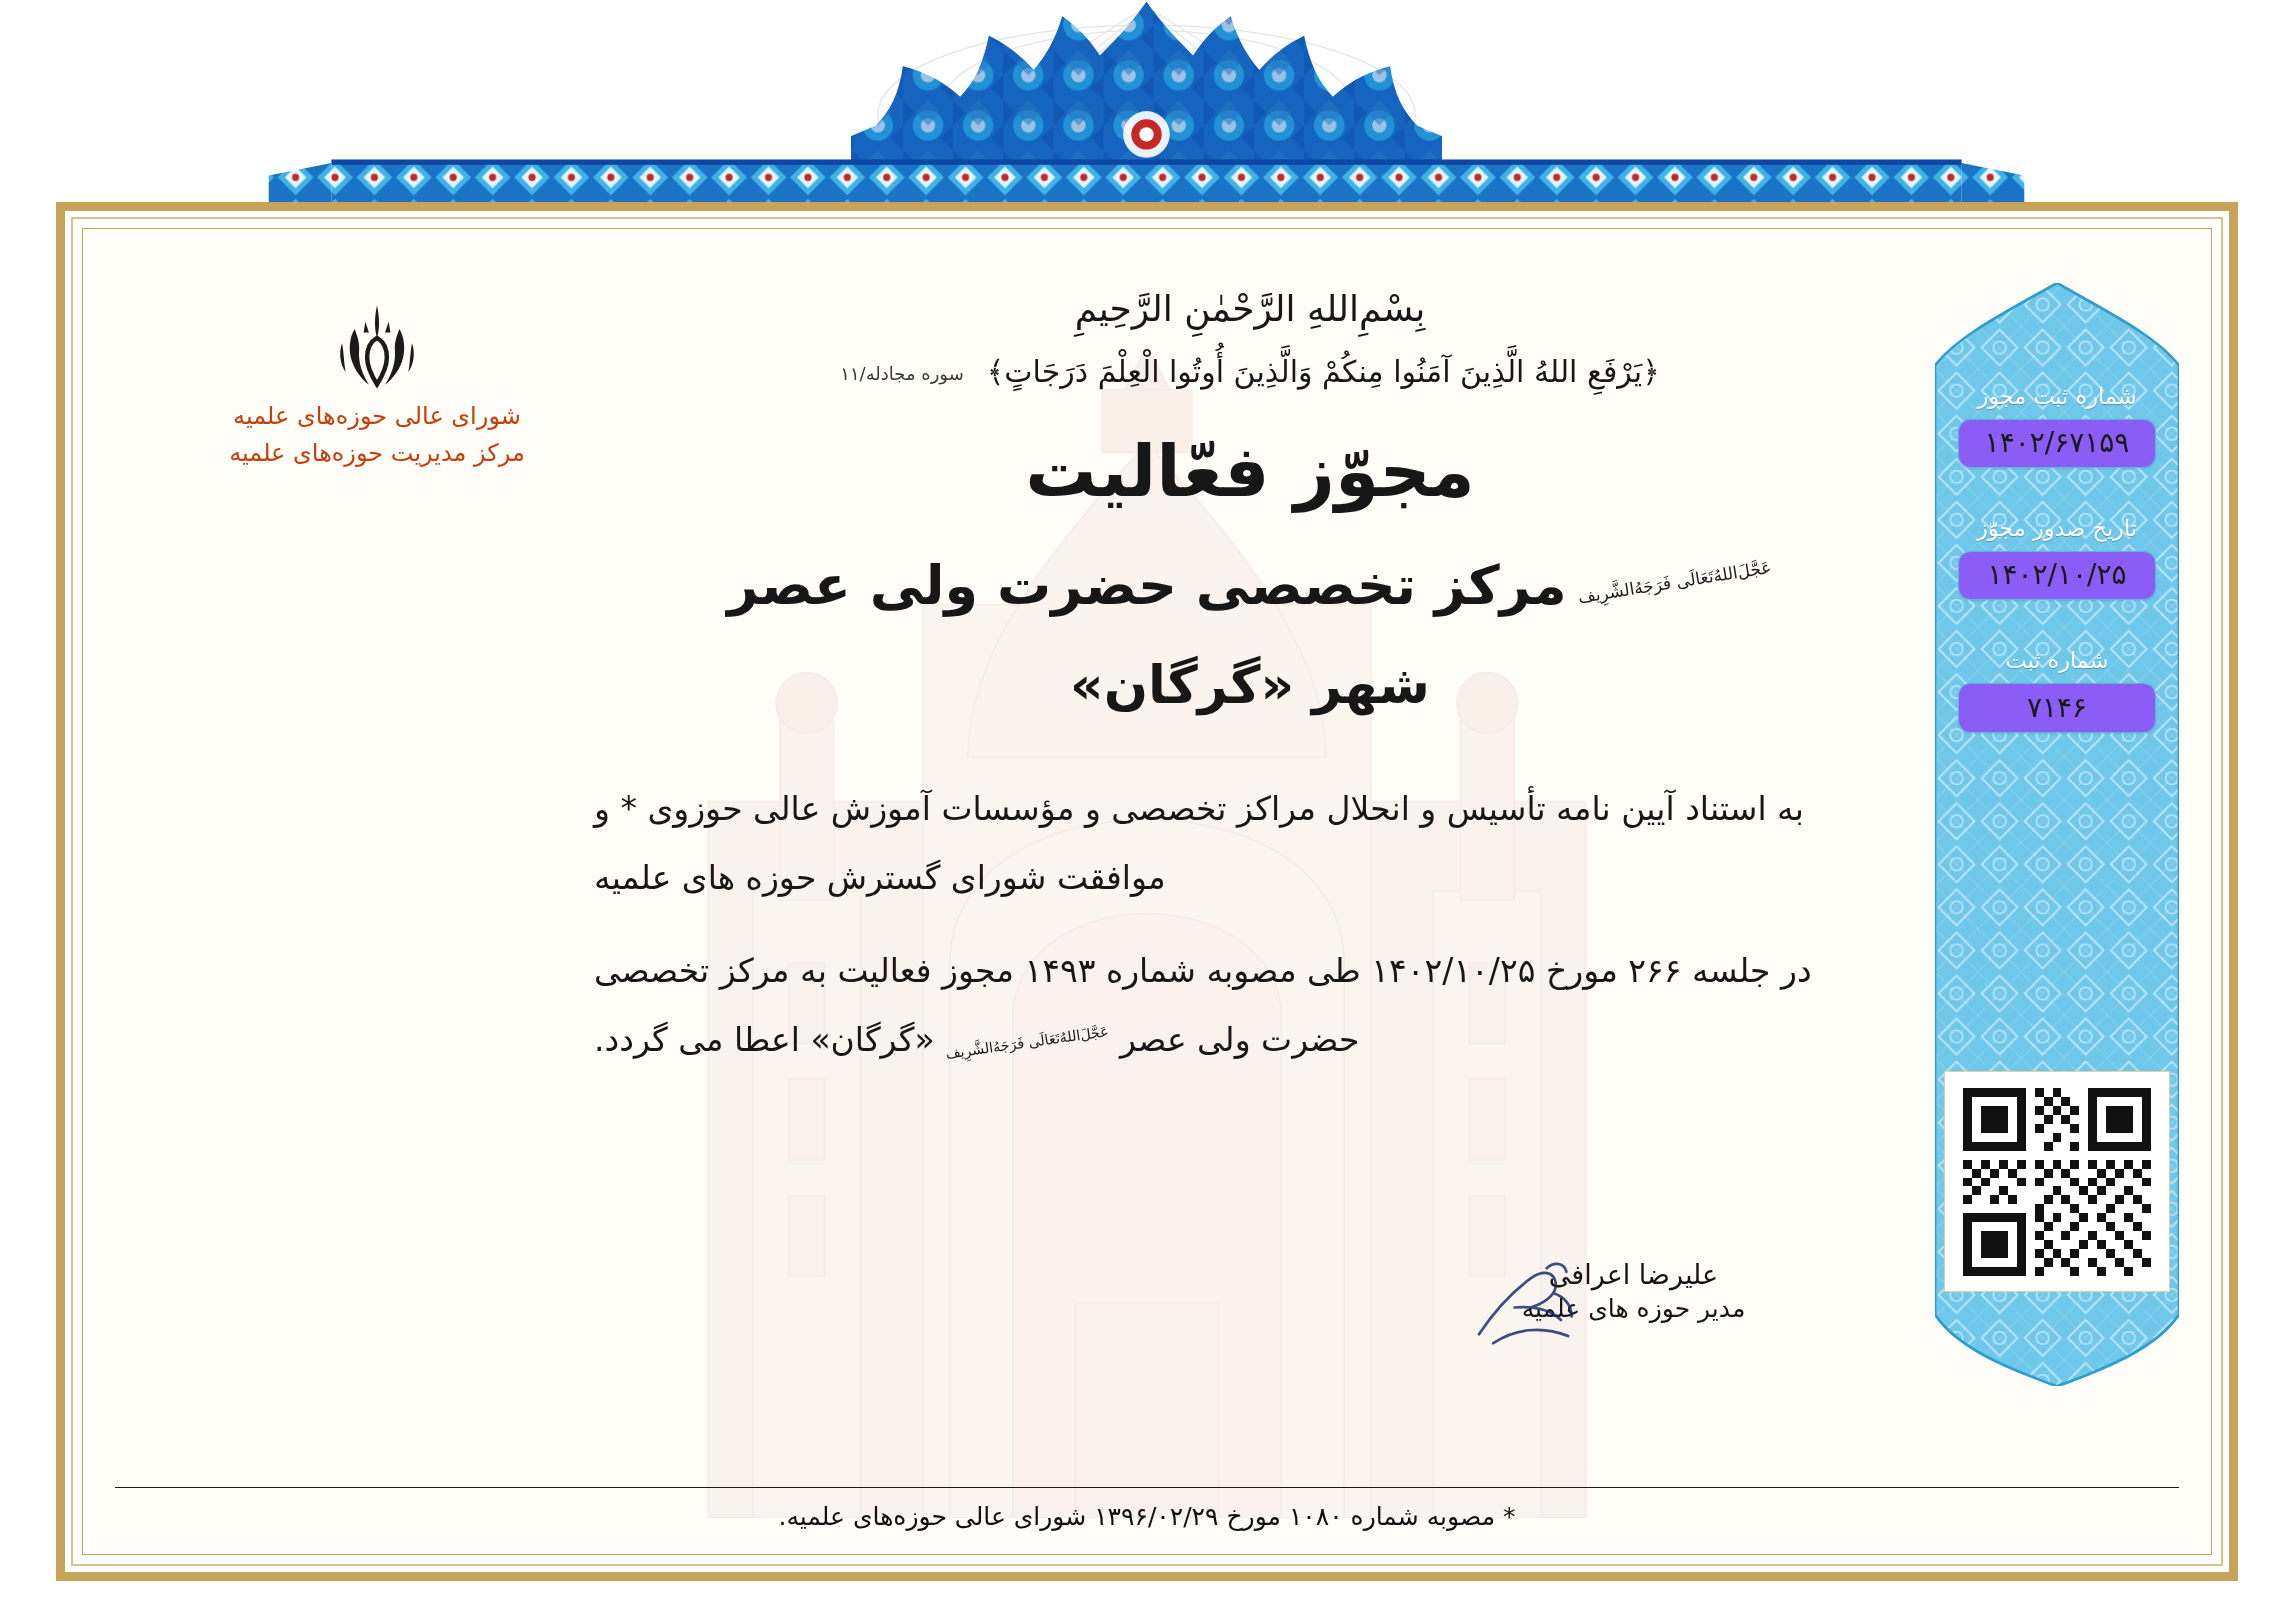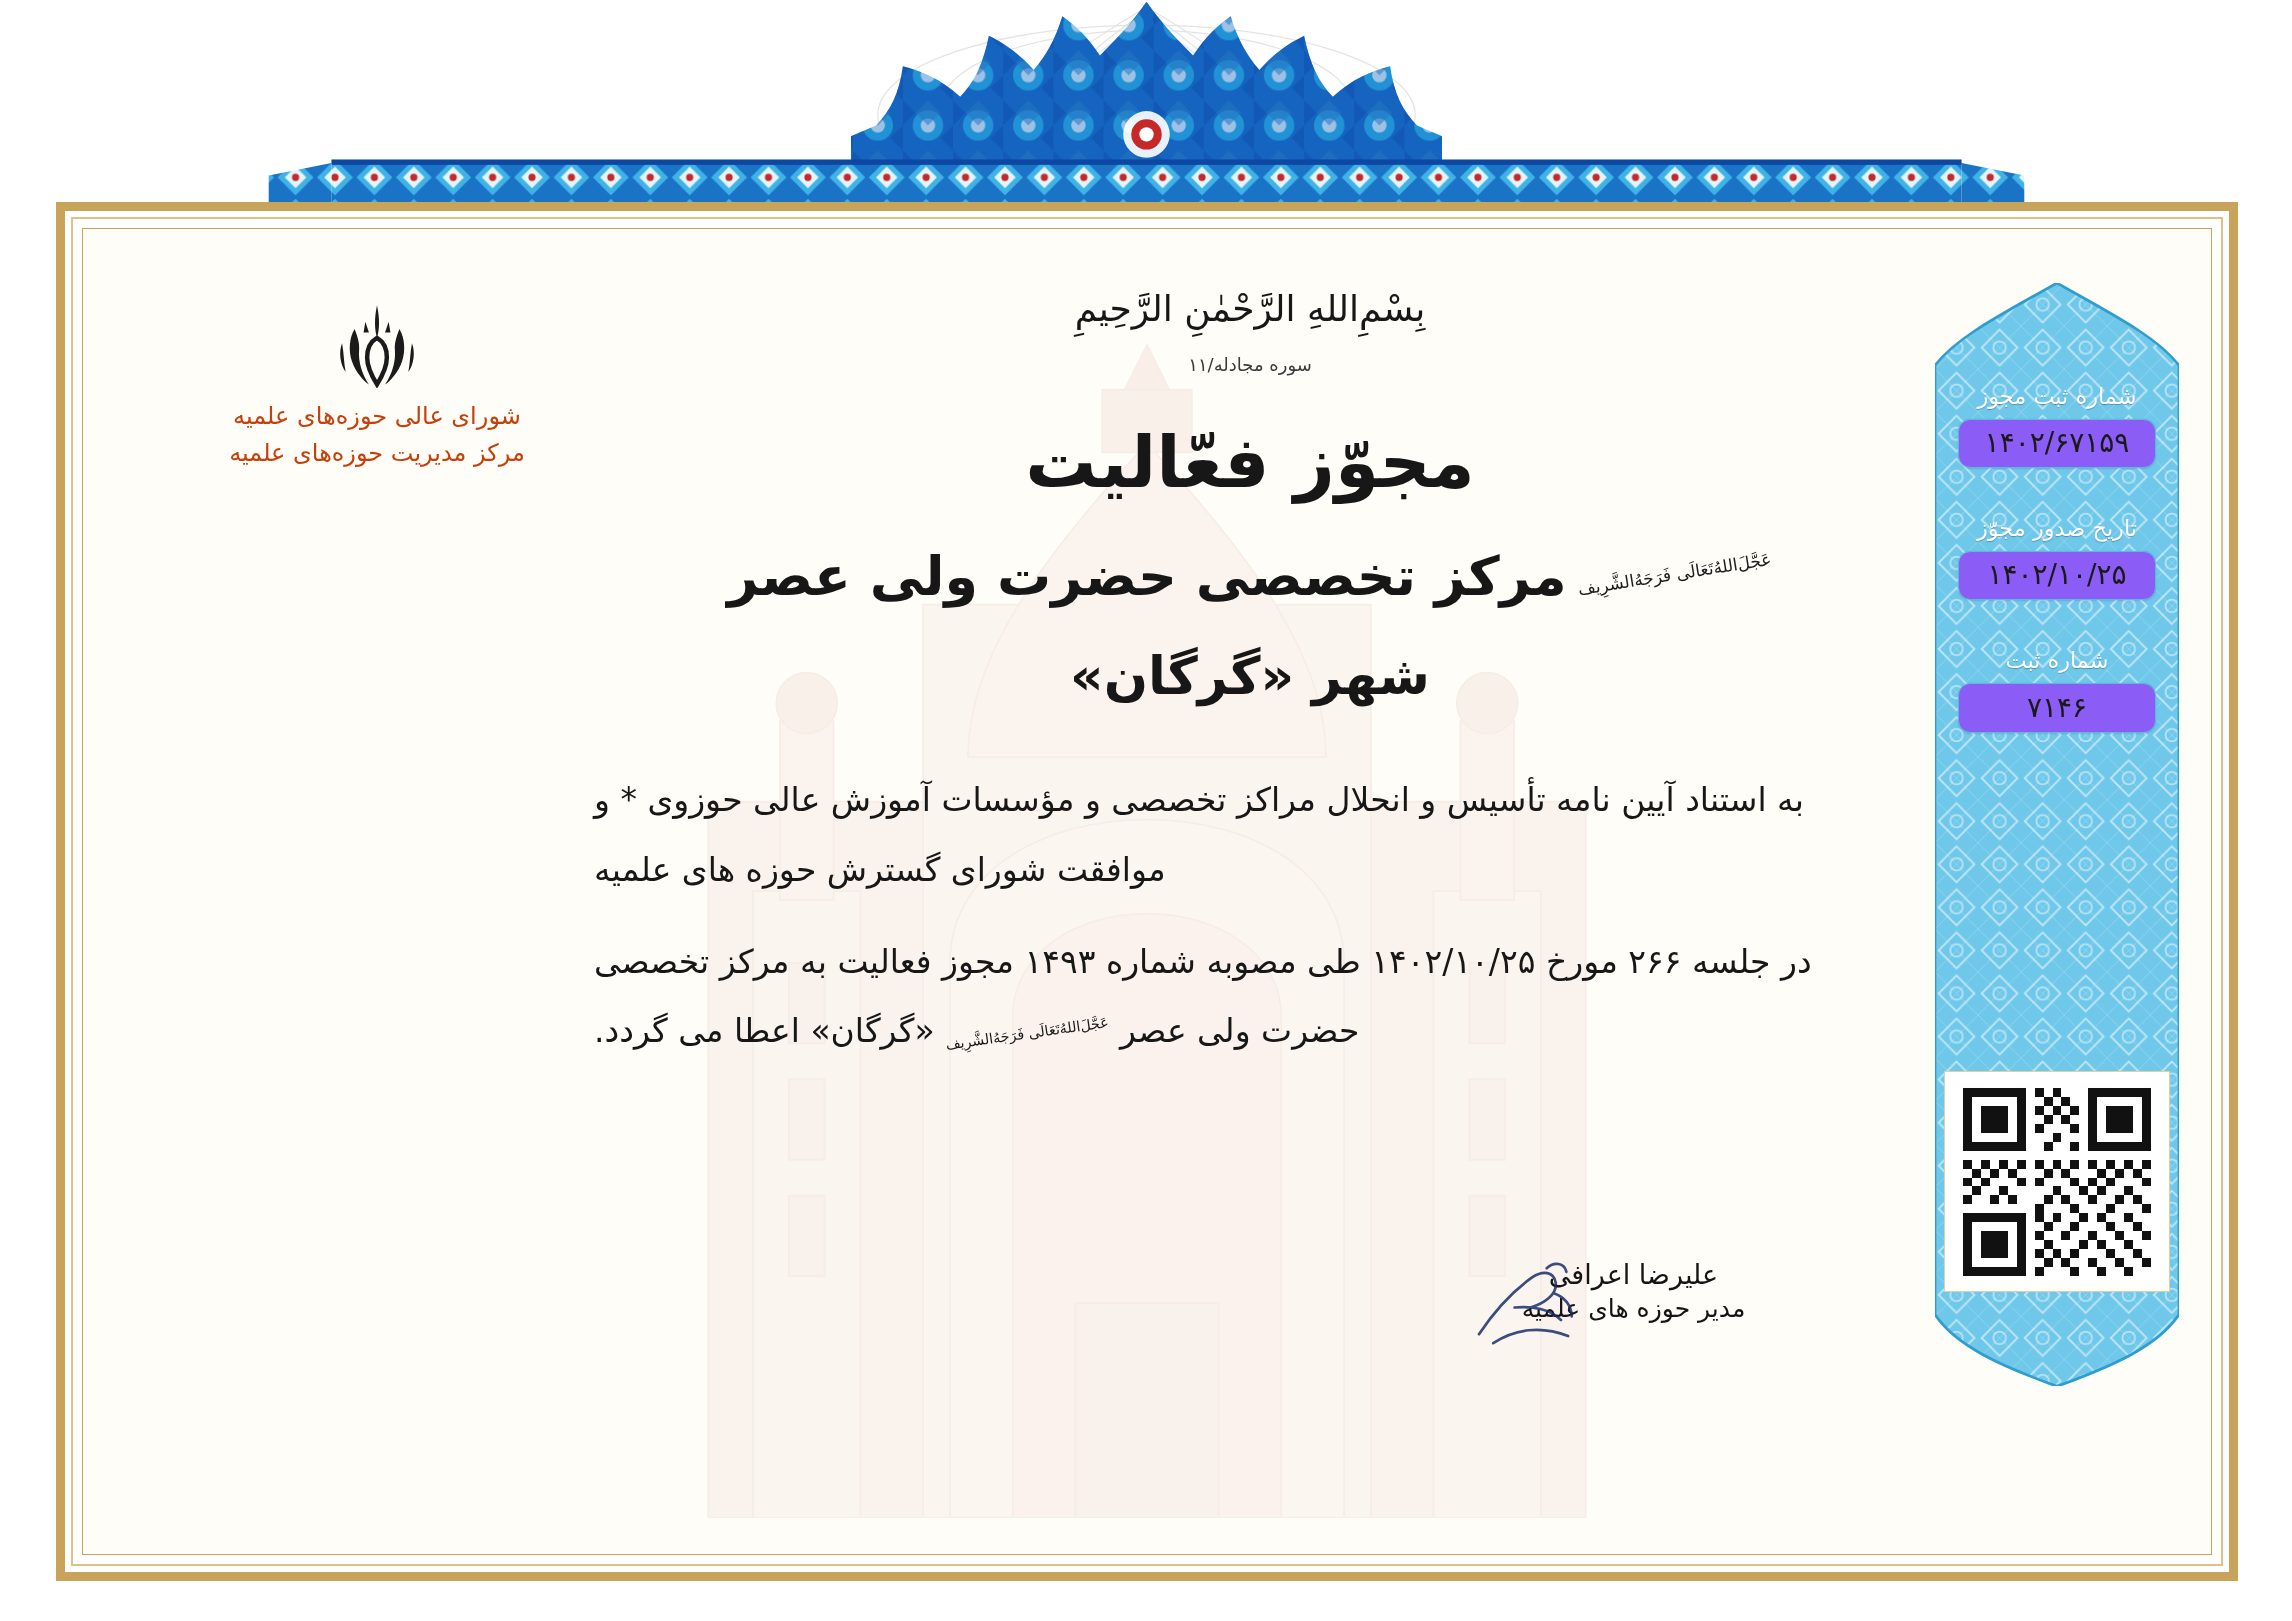--- a/index.html
+++ b/index.html
@@ -512,20 +512,21 @@
           </g>
         </svg>
         <div class="sign">شورای عالی حوزه‌های علمیه</div>
         <div class="sign">مرکز مدیریت حوزه‌های علمیه</div>
       </div>
 
       <div class="body-col">
         <div class="basmala">بِسْمِ‌اللهِ الرَّحْمٰنِ الرَّحِيمِ</div>
 
         <div class="ayah-row">
+          <div class="ayah">﴿يَرْفَعِ اللهُ الَّذِينَ آمَنُوا مِنكُمْ وَالَّذِينَ أُوتُوا الْعِلْمَ دَرَجَاتٍ﴾</div>
           <div class="ayah-ref">سوره مجادله/۱۱</div>
         </div>
 
         <div class="title-main">مجوّز فعّالیت</div>
 
         <div class="center-name-row">
           <div class="honorific">عَجَّلَ‌اللهُ‌تَعَالَی فَرَجَهُ‌الشَّرِیف</div>
           <div class="center-name">مرکز تخصصی حضرت ولی عصر</div>
         </div>
 
@@ -547,17 +548,18 @@
             <path d="M60 60 C80 58 100 62 112 74"></path>
             <path d="M36 100 C60 84 90 80 120 92"></path>
             <path d="M96 16 C104 8 116 10 118 20"></path>
             <path d="M104 44 C116 48 124 58 124 70"></path>
           </g>
         </svg>
         <div class="sig-name">علیرضا اعرافی</div>
         <div class="sig-role">مدیر حوزه های علمیه</div>
       </div>
 
+      <div class="footnote">* مصوبه شماره ۱۰۸۰ مورخ ۱۳۹۶/۰۲/۲۹ شورای عالی حوزه‌های علمیه.</div>
 
     </div>
   </div>
 </div>
 
 
 </body></html>

